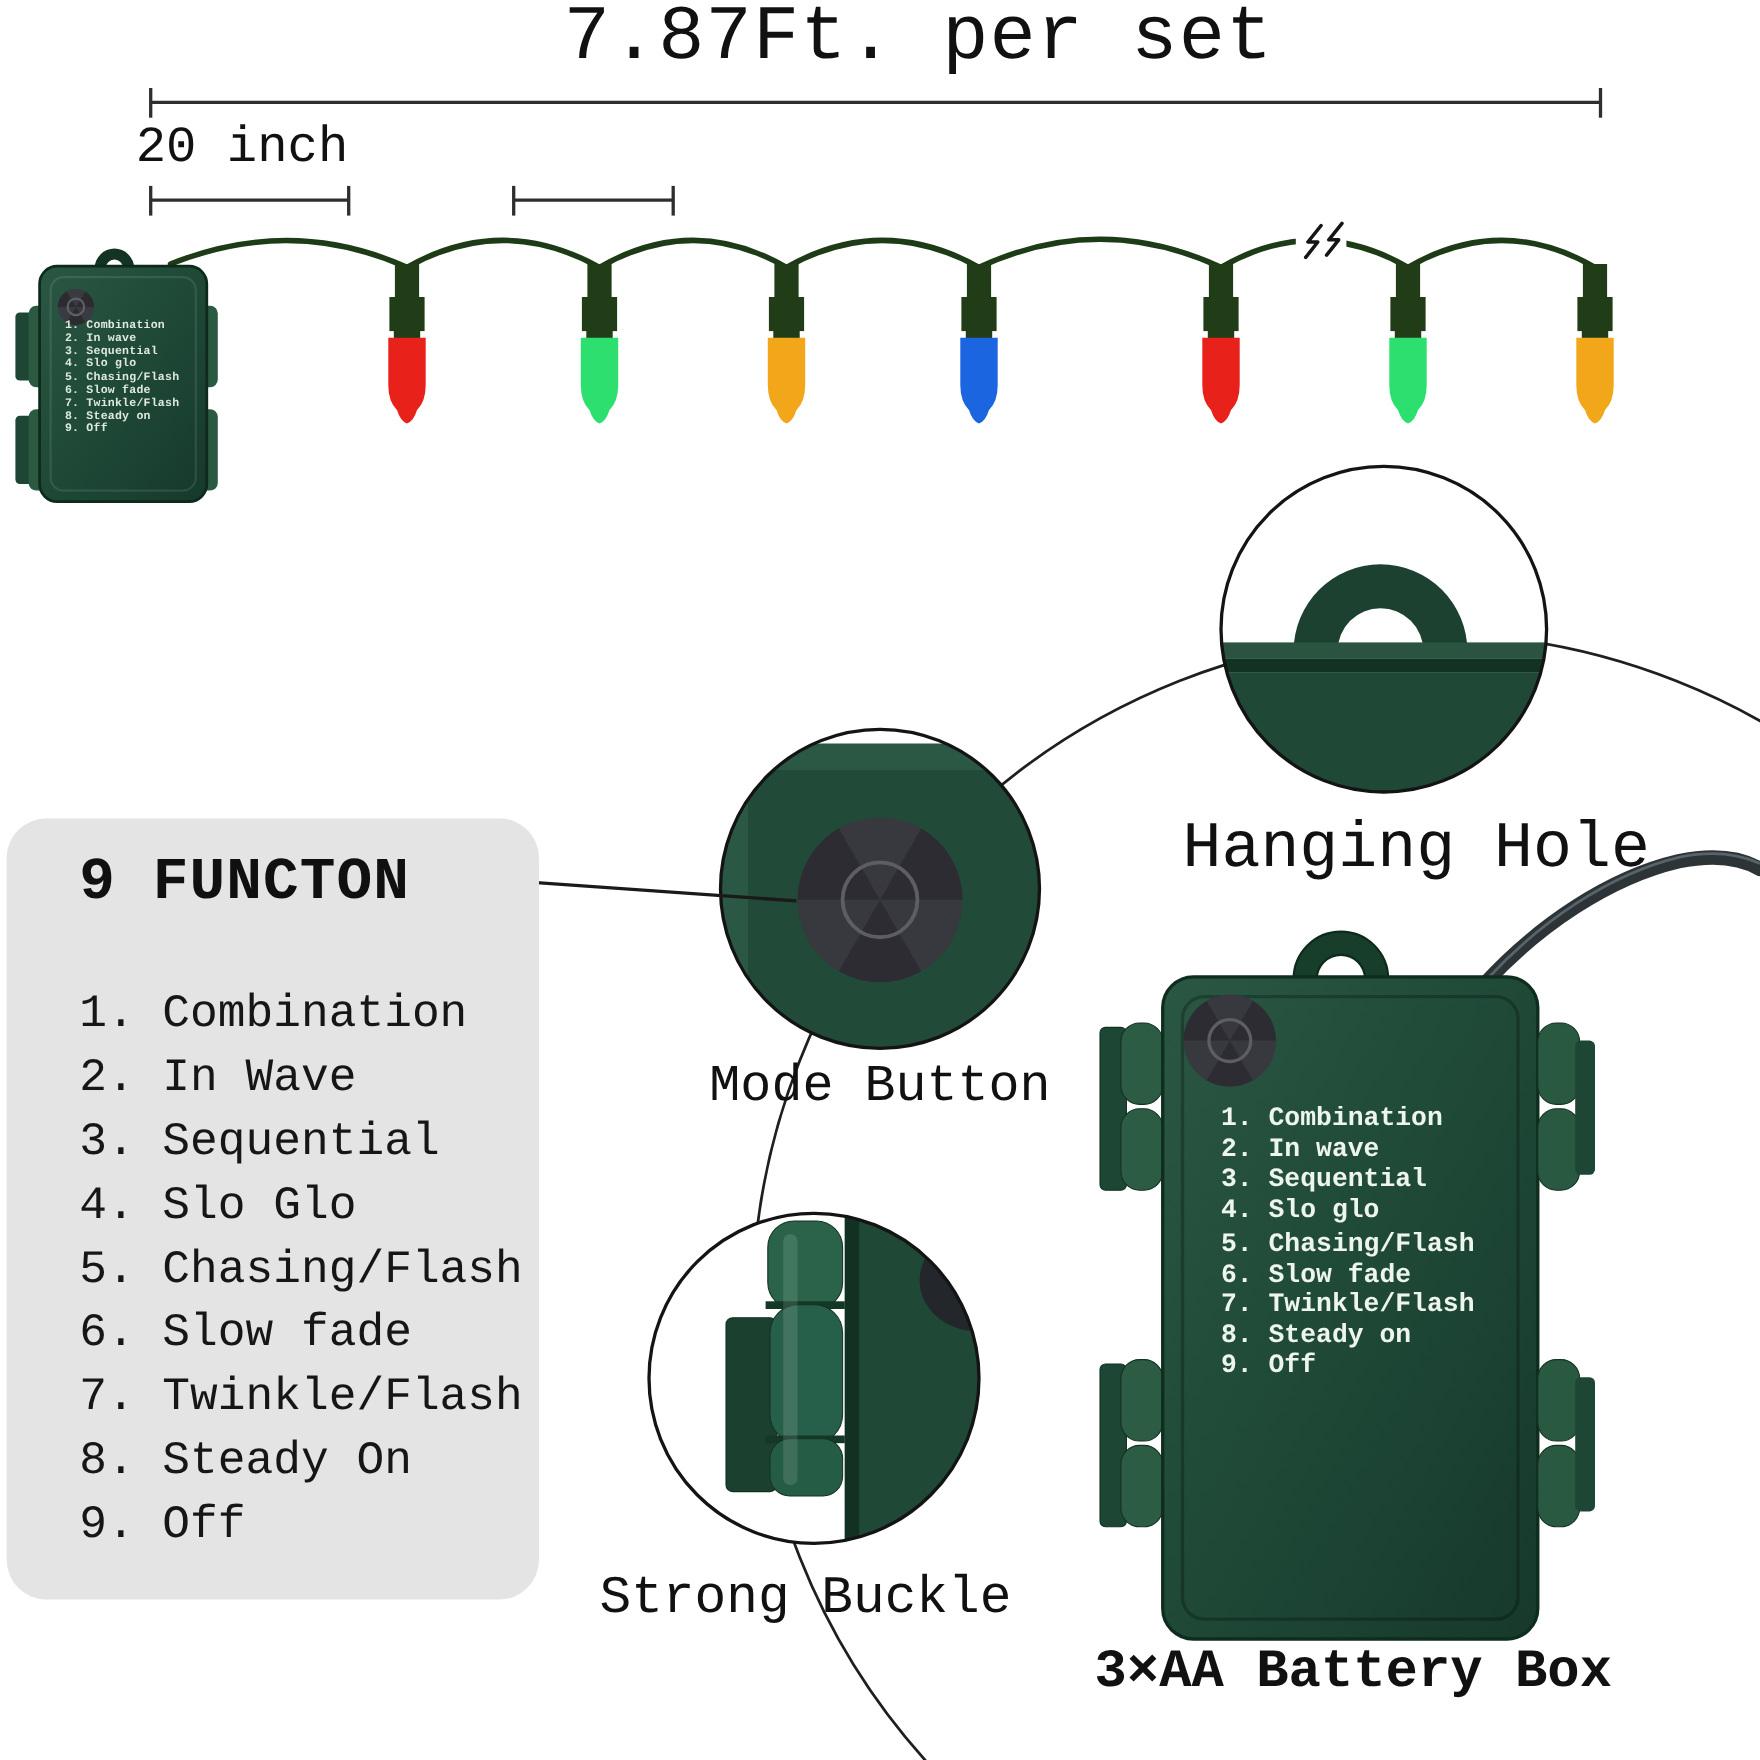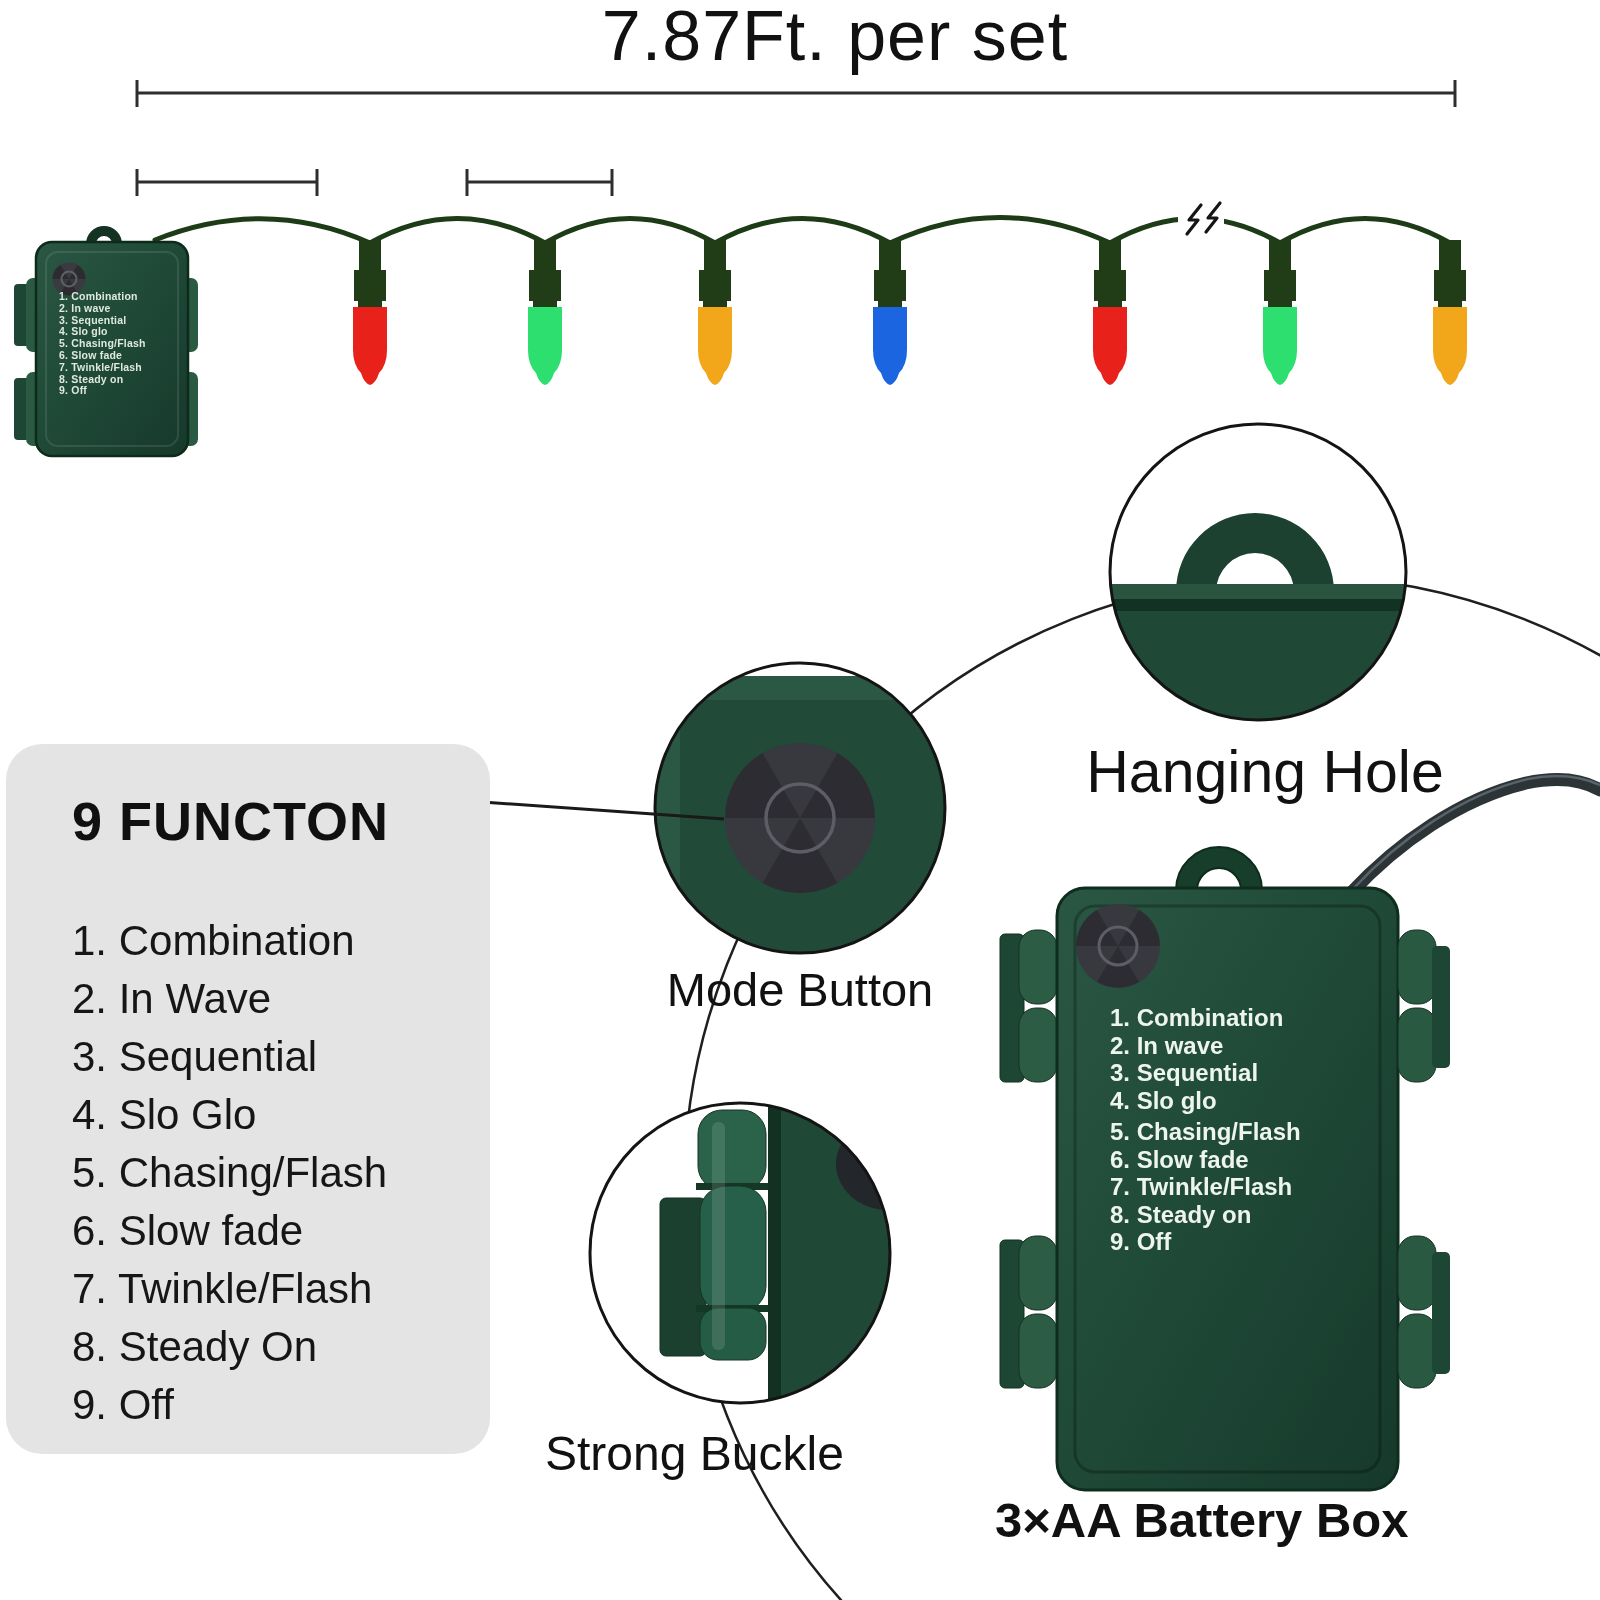--- a/index.html
+++ b/index.html
@@ -1,27 +1,27 @@
 <!DOCTYPE html>
 <html><head>
 <meta charset="utf-8">
 <style>
   html,body{margin:0;padding:0;background:#fff;font-family:"Liberation Sans",sans-serif;}
-  .canvas{position:relative;width:1600px;height:1600px;background:#fff;overflow:hidden;}
+  .canvas{position:relative;width:1600px;height:1600px;background:#fff;overflow:hidden;font-family:Liberation Mono, monospace;}
   .art{position:absolute;left:0;top:0;}
   .lbl{position:absolute;color:#111;white-space:nowrap;}
   .lbl-title{left:505px;top:-4px;width:660px;text-align:center;font-size:70px;letter-spacing:1px;}
   .lbl-dim1{left:122px;top:108px;width:196px;text-align:center;font-size:46px;}
   .lbl-dim2{left:422px;top:108px;width:196px;text-align:center;font-size:46px;}
   .lbl-mode{left:620px;top:962px;width:360px;text-align:center;font-size:47px;}
   .lbl-hanging{left:1075px;top:738px;width:380px;text-align:center;font-size:59px;}
   .lbl-buckle{left:545px;top:1426px;width:390px;text-align:left;font-size:48px;}
   .lbl-caption{left:995px;top:1492px;width:400px;text-align:right;font-size:49px;font-weight:700;}
   .func-panel{position:absolute;left:6px;top:744px;width:484px;height:710px;background:#e5e4e4;border-radius:36px;}
-  .func-title{margin:46px 0 0 66px;font-size:54px;font-weight:700;color:#101010;letter-spacing:1px;white-space:nowrap;}
+  .func-title{margin:28px 0 0 66px;font-size:54px;font-weight:700;color:#101010;letter-spacing:1px;white-space:nowrap;}
   .func-items{margin:60px 0 0 66px;}
   .func-items div{font-size:42px;line-height:58px;color:#161616;white-space:nowrap;}
   .smallbox-list{position:absolute;left:59px;top:291px;}
   .smallbox-list div{font-size:10.5px;line-height:11.8px;font-weight:600;color:#dfe9df;white-space:nowrap;letter-spacing:.2px;}
   .bigbox-list{position:absolute;left:1110px;top:1004px;}
   .bigbox-list div{font-size:24px;line-height:27.5px;font-weight:700;color:#eef5ee;white-space:nowrap;}
   .bigbox-list div:nth-child(5){margin-top:4px;}
 </style>
 </head>
 <body>
@@ -184,20 +184,21 @@
     <rect x="1432" y="1252" width="18" height="122" rx="5" fill="#1d4634"></rect>
     <circle cx="1118" cy="946" r="42" fill="#38383f"></circle>
     <path d="M1118 946 L1139 982 A42 42 0 0 1 1097 982 Z" fill="rgba(0,0,0,.20)"></path>
     <path d="M1118 946 L1076 946 A42 42 0 0 1 1097 910 Z" fill="rgba(0,0,0,.20)"></path>
     <path d="M1118 946 L1139 910 A42 42 0 0 1 1160 946 Z" fill="rgba(0,0,0,.20)"></path>
     <circle cx="1118" cy="946" r="19" fill="none" stroke="#5d5d66" stroke-width="3"></circle>
   </g>
 </svg>
 
 <div class="lbl lbl-title">7.87Ft. per set</div>
+<div class="lbl lbl-dim1">20 inch</div>
 
 <div class="func-panel">
   <div class="func-title">9 FUNCTON</div>
   <div class="func-items">
     <div>1. Combination</div>
     <div>2. In Wave</div>
     <div>3. Sequential</div>
     <div>4. Slo Glo</div>
     <div>5. Chasing/Flash</div>
     <div>6. Slow fade</div>

